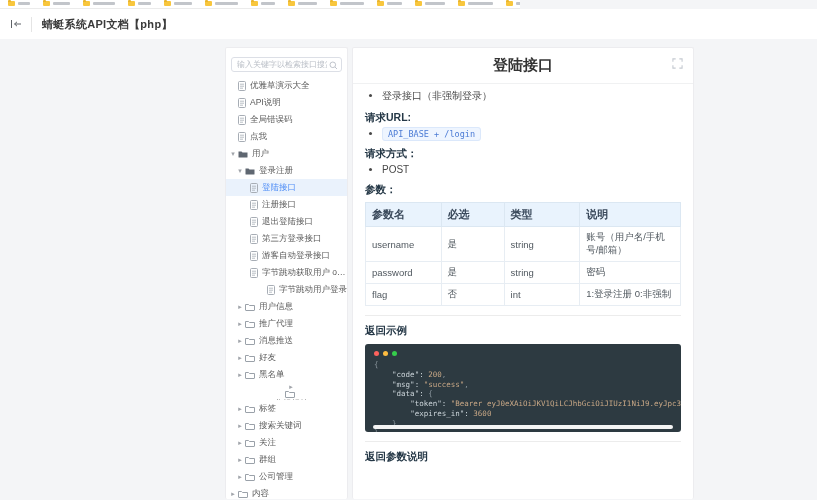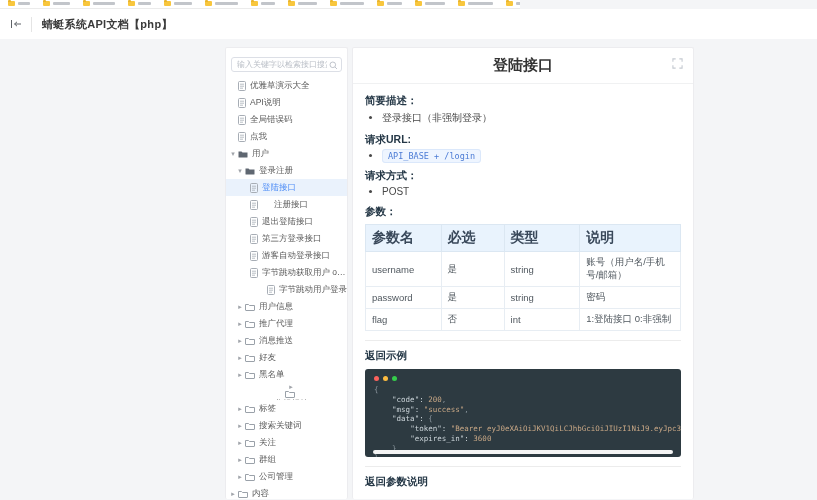--- a/index.html
+++ b/index.html
@@ -71,21 +71,21 @@
   .sec-label { font-size:10.5px; font-weight:bold; color:#243746; margin:8px 0 2px; }
   .blist { margin:3px 0 5px; padding-left:17px; }
   .blist li { font-size:10px; color:#484848; margin:2px 0; }
   .url-chip {
     font-family:"DejaVu Sans Mono", monospace; font-size:8.5px; color:#4b7bd5;
     background:#eef5ff; border:1px solid #dbe8fb; border-radius:3px; padding:1px 5px;
   }
 
   .doc-table { width:100%; border-collapse:collapse; margin:5px 0 7px; table-layout:fixed; }
   .doc-table th {
-    background:#e9f3fd; border:1px solid #dbe7f2; font-size:14px; color:#39485a;
+    background:#e9f3fd; border:1px solid #dbe7f2; font-size:11px; color:#39485a;
     text-align:left; font-weight:600; padding:4px 6px;font-family:Liberation Mono, monospace;
   }
   .doc-table td { border:1px solid #e7edf3; font-size:9.5px; color:#50585f; padding:4px 6px; word-break:break-all; }
   .params-table th:nth-child(1){ width:24%; }
   .params-table th:nth-child(2){ width:20%; }
   .params-table th:nth-child(3){ width:24%; }
 
   .sec-divider { border:none; border-top:1px solid #ececec; margin:9px 0 1px; }
 
   .code-block {
@@ -245,21 +245,21 @@
           </div>
           <div class="tree-row selected" style="padding-left: 24px;">
             <span class="node-icon">
               <svg width="8" height="10" viewBox="0 0 8 10">
                 <rect x="0.5" y="0.5" width="7" height="9" rx="1" fill="none" stroke="#a7adb5"></rect>
                 <path d="M2 3.2h4M2 5.2h4M2 7.2h3" stroke="#a7adb5" stroke-width="0.8"></path>
               </svg>
             </span>
             <span class="tree-label">登陆接口</span>
           </div>
-          <div class="tree-row" style="padding-left: 24px; gap: 12px;">
+          <div class="tree-row" style="padding-left: 24px;">
             <span class="node-icon">
               <svg width="8" height="10" viewBox="0 0 8 10">
                 <rect x="0.5" y="0.5" width="7" height="9" rx="1" fill="none" stroke="#a7adb5"></rect>
                 <path d="M2 3.2h4M2 5.2h4M2 7.2h3" stroke="#a7adb5" stroke-width="0.8"></path>
               </svg>
             </span>
             <span class="tree-label">注册接口</span>
           </div>
           <div class="tree-row" style="padding-left: 24px;">
             <span class="node-icon">
@@ -421,21 +421,20 @@
       <div class="doc-header">
         <h1 class="doc-title">登陆接口</h1>
         <span class="fullscreen-icon">
           <svg width="11" height="11" viewBox="0 0 12 12" fill="none" stroke="#c5cad1" stroke-width="1.2">
             <path d="M1 4V1h3M8 1h3v3M11 8v3H8M4 11H1V8"></path>
           </svg>
         </span>
       </div>
 
       <div class="doc-body">
-        <p class="sec-label">简要描述：</p>
         <ul class="blist">
           <li>登录接口（非强制登录）</li>
         </ul>
 
         <p class="sec-label">请求URL:</p>
         <ul class="blist">
           <li>
             <code class="url-chip">API_BASE + /login</code>
           </li>
         </ul>
@@ -465,21 +464,21 @@
               <tr>
                 <td>password</td>
                 <td>是</td>
                 <td>string</td>
                 <td>密码</td>
               </tr>
               <tr>
                 <td>flag</td>
                 <td>否</td>
                 <td>int</td>
-                <td>1:登陆接口 0:非强制</td>
+                <td>1:登录注册 0:非强制</td>
               </tr>
             </tbody>
           </table>
 
         <hr class="sec-divider">
         <p class="sec-label">返回示例</p>
 
         <div class="code-block">
           <div class="dots">
             <i class="dot r"></i>

